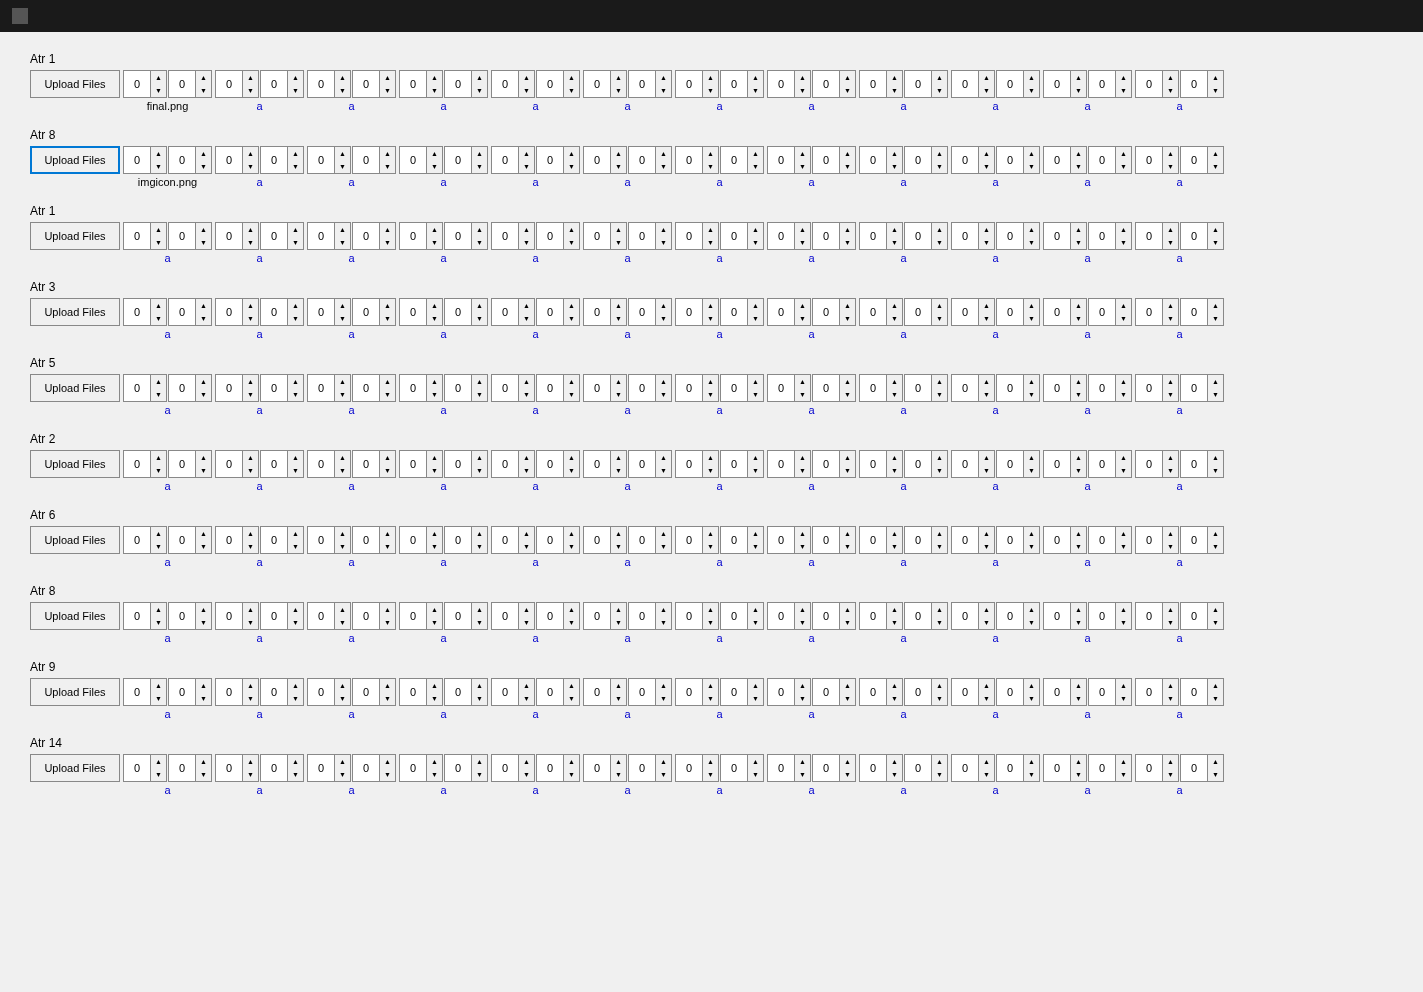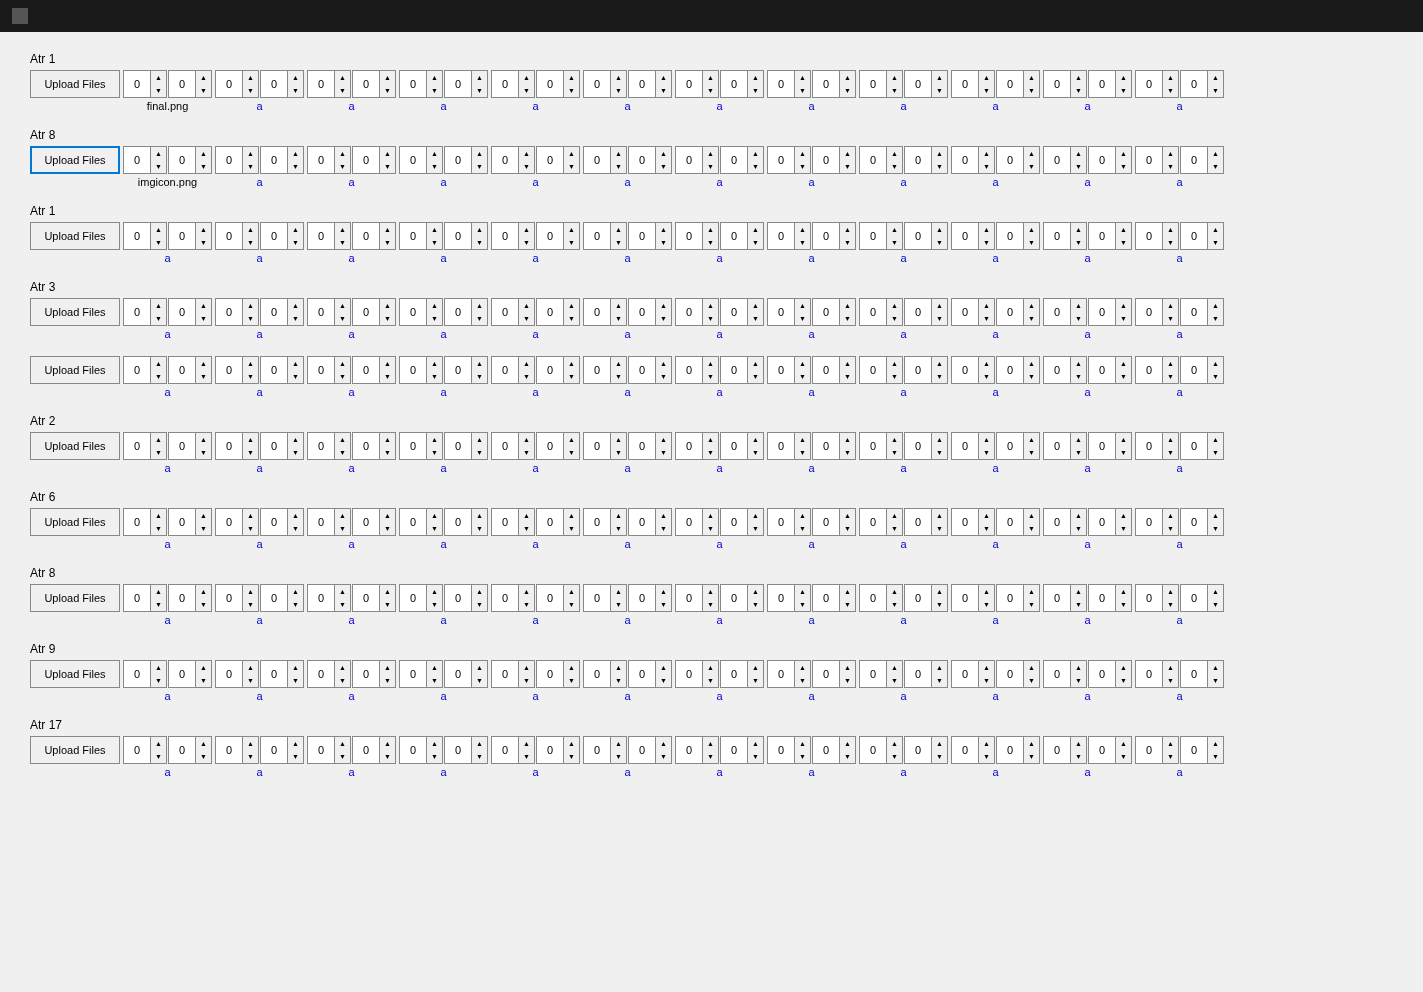--- a/index.html
+++ b/index.html
@@ -1160,20 +1160,21 @@
               </div>
             </div>
           </div>
           <div style="display: flex; justify-content: space-around; width: 100%; margin-top: 2px;">
             <span style="font-size: 11px; color: rgb(0, 0, 204); min-width: 44px; text-align: center;">a</span>
           </div>
         </div>
       </div>
     </div>
     <div class="atr-section">
+      <div class="atr-label">Atr 5</div>
       <div class="atr-row" style="display: flex; align-items: flex-start; gap: 3px;">
         <button class="upload-btn">Upload Files</button>
         <div style="display: flex; flex-direction: column; align-items: flex-start;">
           <div style="display: flex; gap: 1px;">
             <div style="display: flex;">
               <div class="spinner-input">0</div>
               <div class="spinner-arrows">
                 <button class="arrow-up">▲</button>
                 <button class="arrow-down">▼</button>
               </div>
@@ -2449,21 +2450,21 @@
               </div>
             </div>
           </div>
           <div style="display: flex; justify-content: space-around; width: 100%; margin-top: 2px;">
             <span style="font-size: 11px; color: rgb(0, 0, 204); min-width: 44px; text-align: center;">a</span>
           </div>
         </div>
       </div>
     </div>
     <div class="atr-section">
-      <div class="atr-label">Atr 17</div>
+      <div class="atr-label">Atr 14</div>
       <div class="atr-row" style="display: flex; align-items: flex-start; gap: 3px;">
         <button class="upload-btn">Upload Files</button>
         <div style="display: flex; flex-direction: column; align-items: flex-start;">
           <div style="display: flex; gap: 1px;">
             <div style="display: flex;">
               <div class="spinner-input">0</div>
               <div class="spinner-arrows">
                 <button class="arrow-up">▲</button>
                 <button class="arrow-down">▼</button>
               </div>

